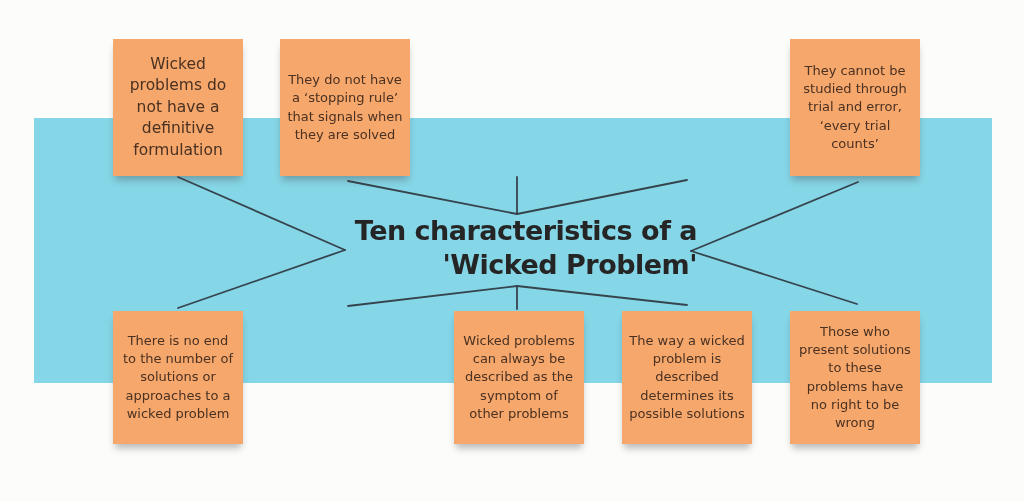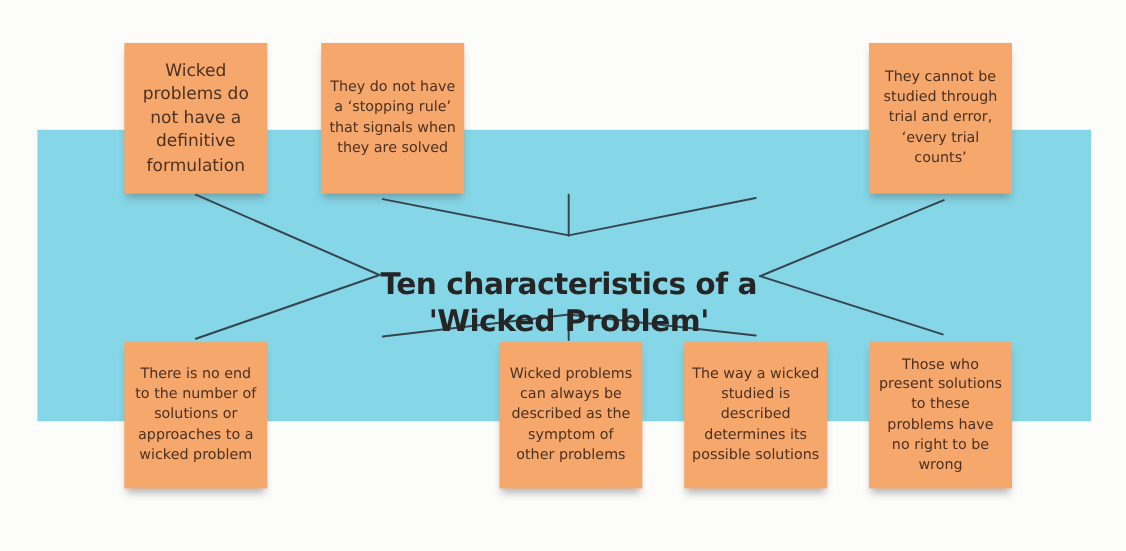--- a/index.html
+++ b/index.html
@@ -17,43 +17,42 @@
   }
   .connectors{
     position:absolute;left:0;top:0;width:1024px;height:501px;
     pointer-events:none;
   }
   .connectors line{
     stroke:#36444e;stroke-width:1.8;stroke-linecap:round;
   }
   .title{
     position:absolute;left:337px;top:214px;width:360px;
-    text-align:center;
+    text-align:right;
     color:#252525;
     font-weight:bold;
     font-size:27px;
     line-height:34px;
     letter-spacing:-0.5px;
-    margin-top:28px;
   }
   .note{
     position:absolute;
     width:130px;
     background:#f6a76b;
     color:#4a3122;
     display:flex;align-items:center;justify-content:center;
     text-align:center;
     box-sizing:border-box;
     padding:8px 7px;
     box-shadow:0 6px 7px -2px rgba(70,70,70,0.38);
   }
   .note.row-top{top:39px;height:137px;}
   .note.row-bottom{top:311px;height:133px;}
   .n1,.n6{left:113px;}
-  .n2,.n7{left:292px;}
+  .n2,.n7{left:280px;}
   .n3,.n8{left:454px;}
   .n4,.n9{left:622px;}
   .n5,.n10{left:790px;}
   .note.lg{font-size:15.5px;line-height:1.38;}
   .note.sm{font-size:13px;line-height:1.4;}
 </style>
 </head>
 <body>
 
 <div class="canvas">
@@ -88,19 +87,19 @@
     <span>They cannot be studied through trial and error, ‘every trial counts’</span>
   </div>
 
   <div class="note row-bottom sm n6">
     <span>There is no end to the number of solutions or approaches to a wicked problem</span>
   </div>
   <div class="note row-bottom sm n8">
     <span>Wicked problems can always be described as the symptom of other problems</span>
   </div>
   <div class="note row-bottom sm n9">
-    <span>The way a wicked studied is described determines its possible solutions</span>
+    <span>The way a wicked problem is described determines its possible solutions</span>
   </div>
   <div class="note row-bottom sm n10">
     <span>Those who present solutions to these problems have no right to be wrong</span>
   </div>
 
 </div>
 
 </body></html>

